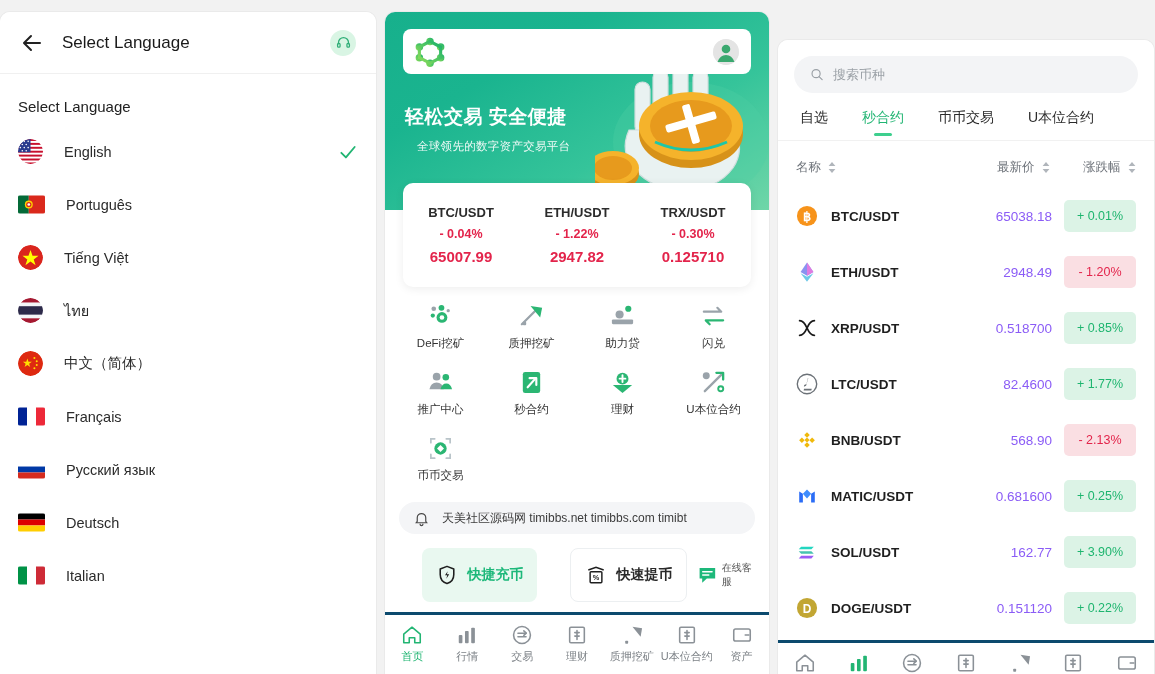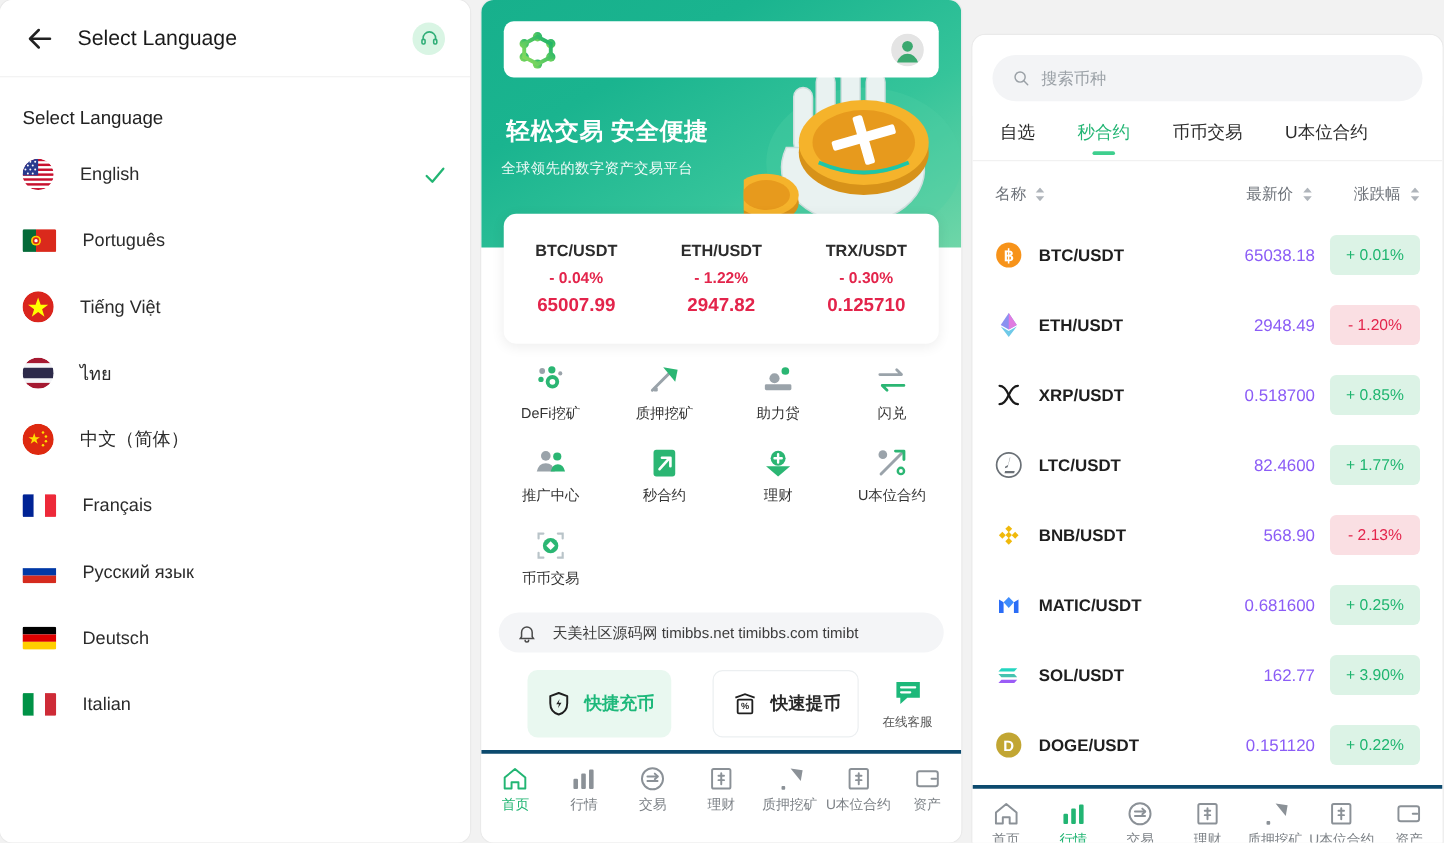--- a/index.html
+++ b/index.html
@@ -2,21 +2,21 @@
 <html><head>
 <meta charset="utf-8">
 <style>
   * { box-sizing: border-box; margin: 0; padding: 0; }
   html, body {
     width: 1155px; height: 674px;
     background: #f2f2f2;
     font-family: "Liberation Sans", "DejaVu Sans", sans-serif;
     overflow: hidden;
   }
-  .stage { position: relative; width: 1155px; height: 674px; display: flex; gap: 9px; padding: 0 0 0 0; }
+  .stage { position: relative; width: 1155px; height: 674px; display: flex; gap: 9px; padding: 12px 0 0 0; }
 
   
   .panel {
     position: relative;
     background: #ffffff;
     border-radius: 10px;
     overflow: hidden;
     box-shadow: 0 0 0 1px rgba(0,0,0,0.03);
     flex: 0 0 auto;
   }
@@ -66,21 +66,21 @@
   .logo-mark { width: 30px; height: 30px; }
   .avatar-btn {
     width: 26px; height: 26px; border-radius: 50%; background: #e9e9e9;
     display: flex; align-items: center; justify-content: center; cursor: pointer; overflow:hidden;
   }
   .hero-title {
     position: absolute; left: 20px; top: 92px; color: #fff;
     font-size: 19px; font-weight: bold; letter-spacing: .5px;
   }
   .hero-sub {
-    position: absolute; left: 16px; top: 127px; color: rgba(255,255,255,.92);
+    position: absolute; left: 32px; top: 127px; color: rgba(255,255,255,.92);
     font-size: 11.5px; letter-spacing: .3px; font-family: Liberation Mono, monospace;
   }
   .ticker-card {
     position: absolute; left: 18px; right: 18px; top: 171px; height: 104px;
     background: #fff; border-radius: 10px; display: flex;
     box-shadow: 0 2px 10px rgba(0,0,0,0.07); z-index: 3;
   }
   .ticker-cell { flex: 1 1 0; display: flex; flex-direction: column;
     align-items: center; justify-content: center; gap: 7px; cursor: pointer; }
   .tk-pair { font-size: 13px; font-weight: bold; color: #2c2c2c; }
@@ -109,21 +109,21 @@
   .quick-btn {
     flex: 1 1 0; height: 54px; border-radius: 8px; display: flex; align-items: center;
     justify-content: center; gap: 10px; cursor: pointer; margin-left: 23px;
   }
   .quick-btn.deposit { background: #e9f8f0; }
   .quick-btn.withdraw { background: #fff; border: 1px solid #eceff1; }
   .quick-lbl { font-size: 14px; font-weight: bold; }
   .quick-lbl.green { color: #1db87a; }
   .quick-lbl.dark { color: #2a2a2a; }
   .cs-block {
-    width: 58px; display: flex; flex-direction: column; align-items: center;
+    width: 58px; display: flex; flex-direction: row; align-items: center;
     justify-content: center; gap: 4px; cursor: pointer;
   }
   .cs-lbl { font-size: 10px; color: #555; }
 
   
   .bottom-nav {
     position: absolute; left: 0; right: 0; bottom: 0; height: 74px;
     background: #fff; border-top: 3px solid #0c4a6e;
     display: flex; align-items: flex-start; padding-top: 9px;
   }

